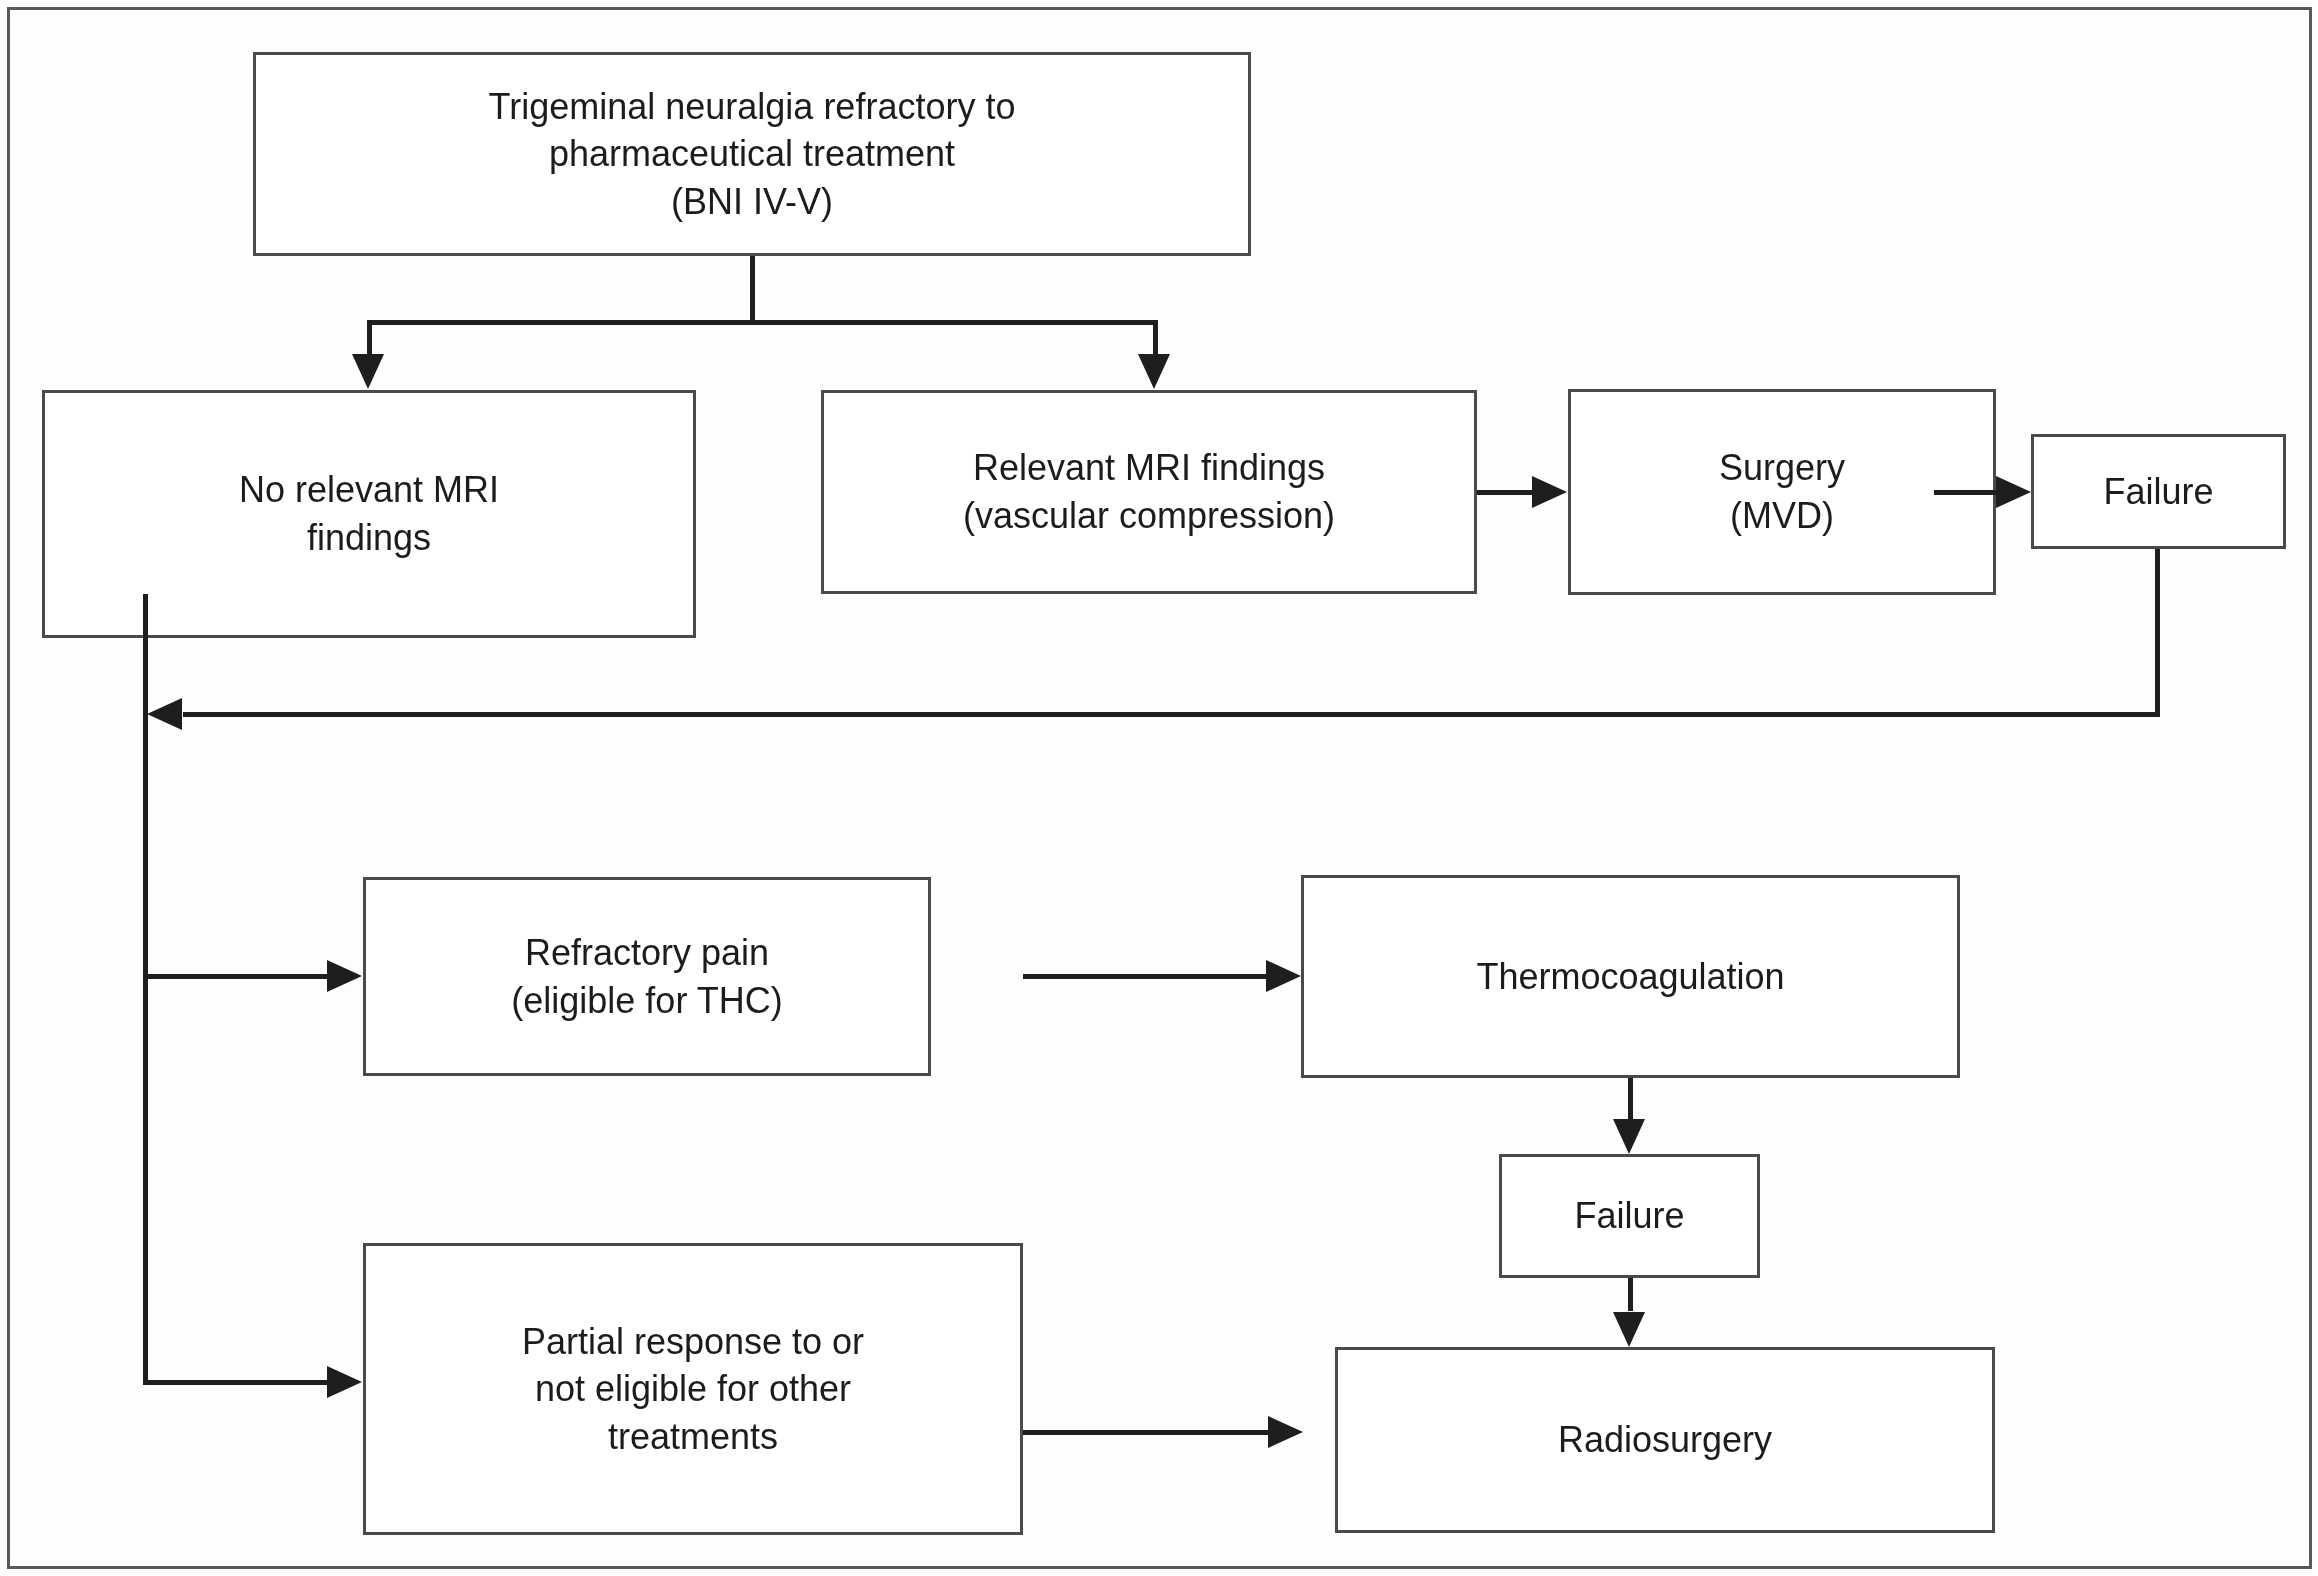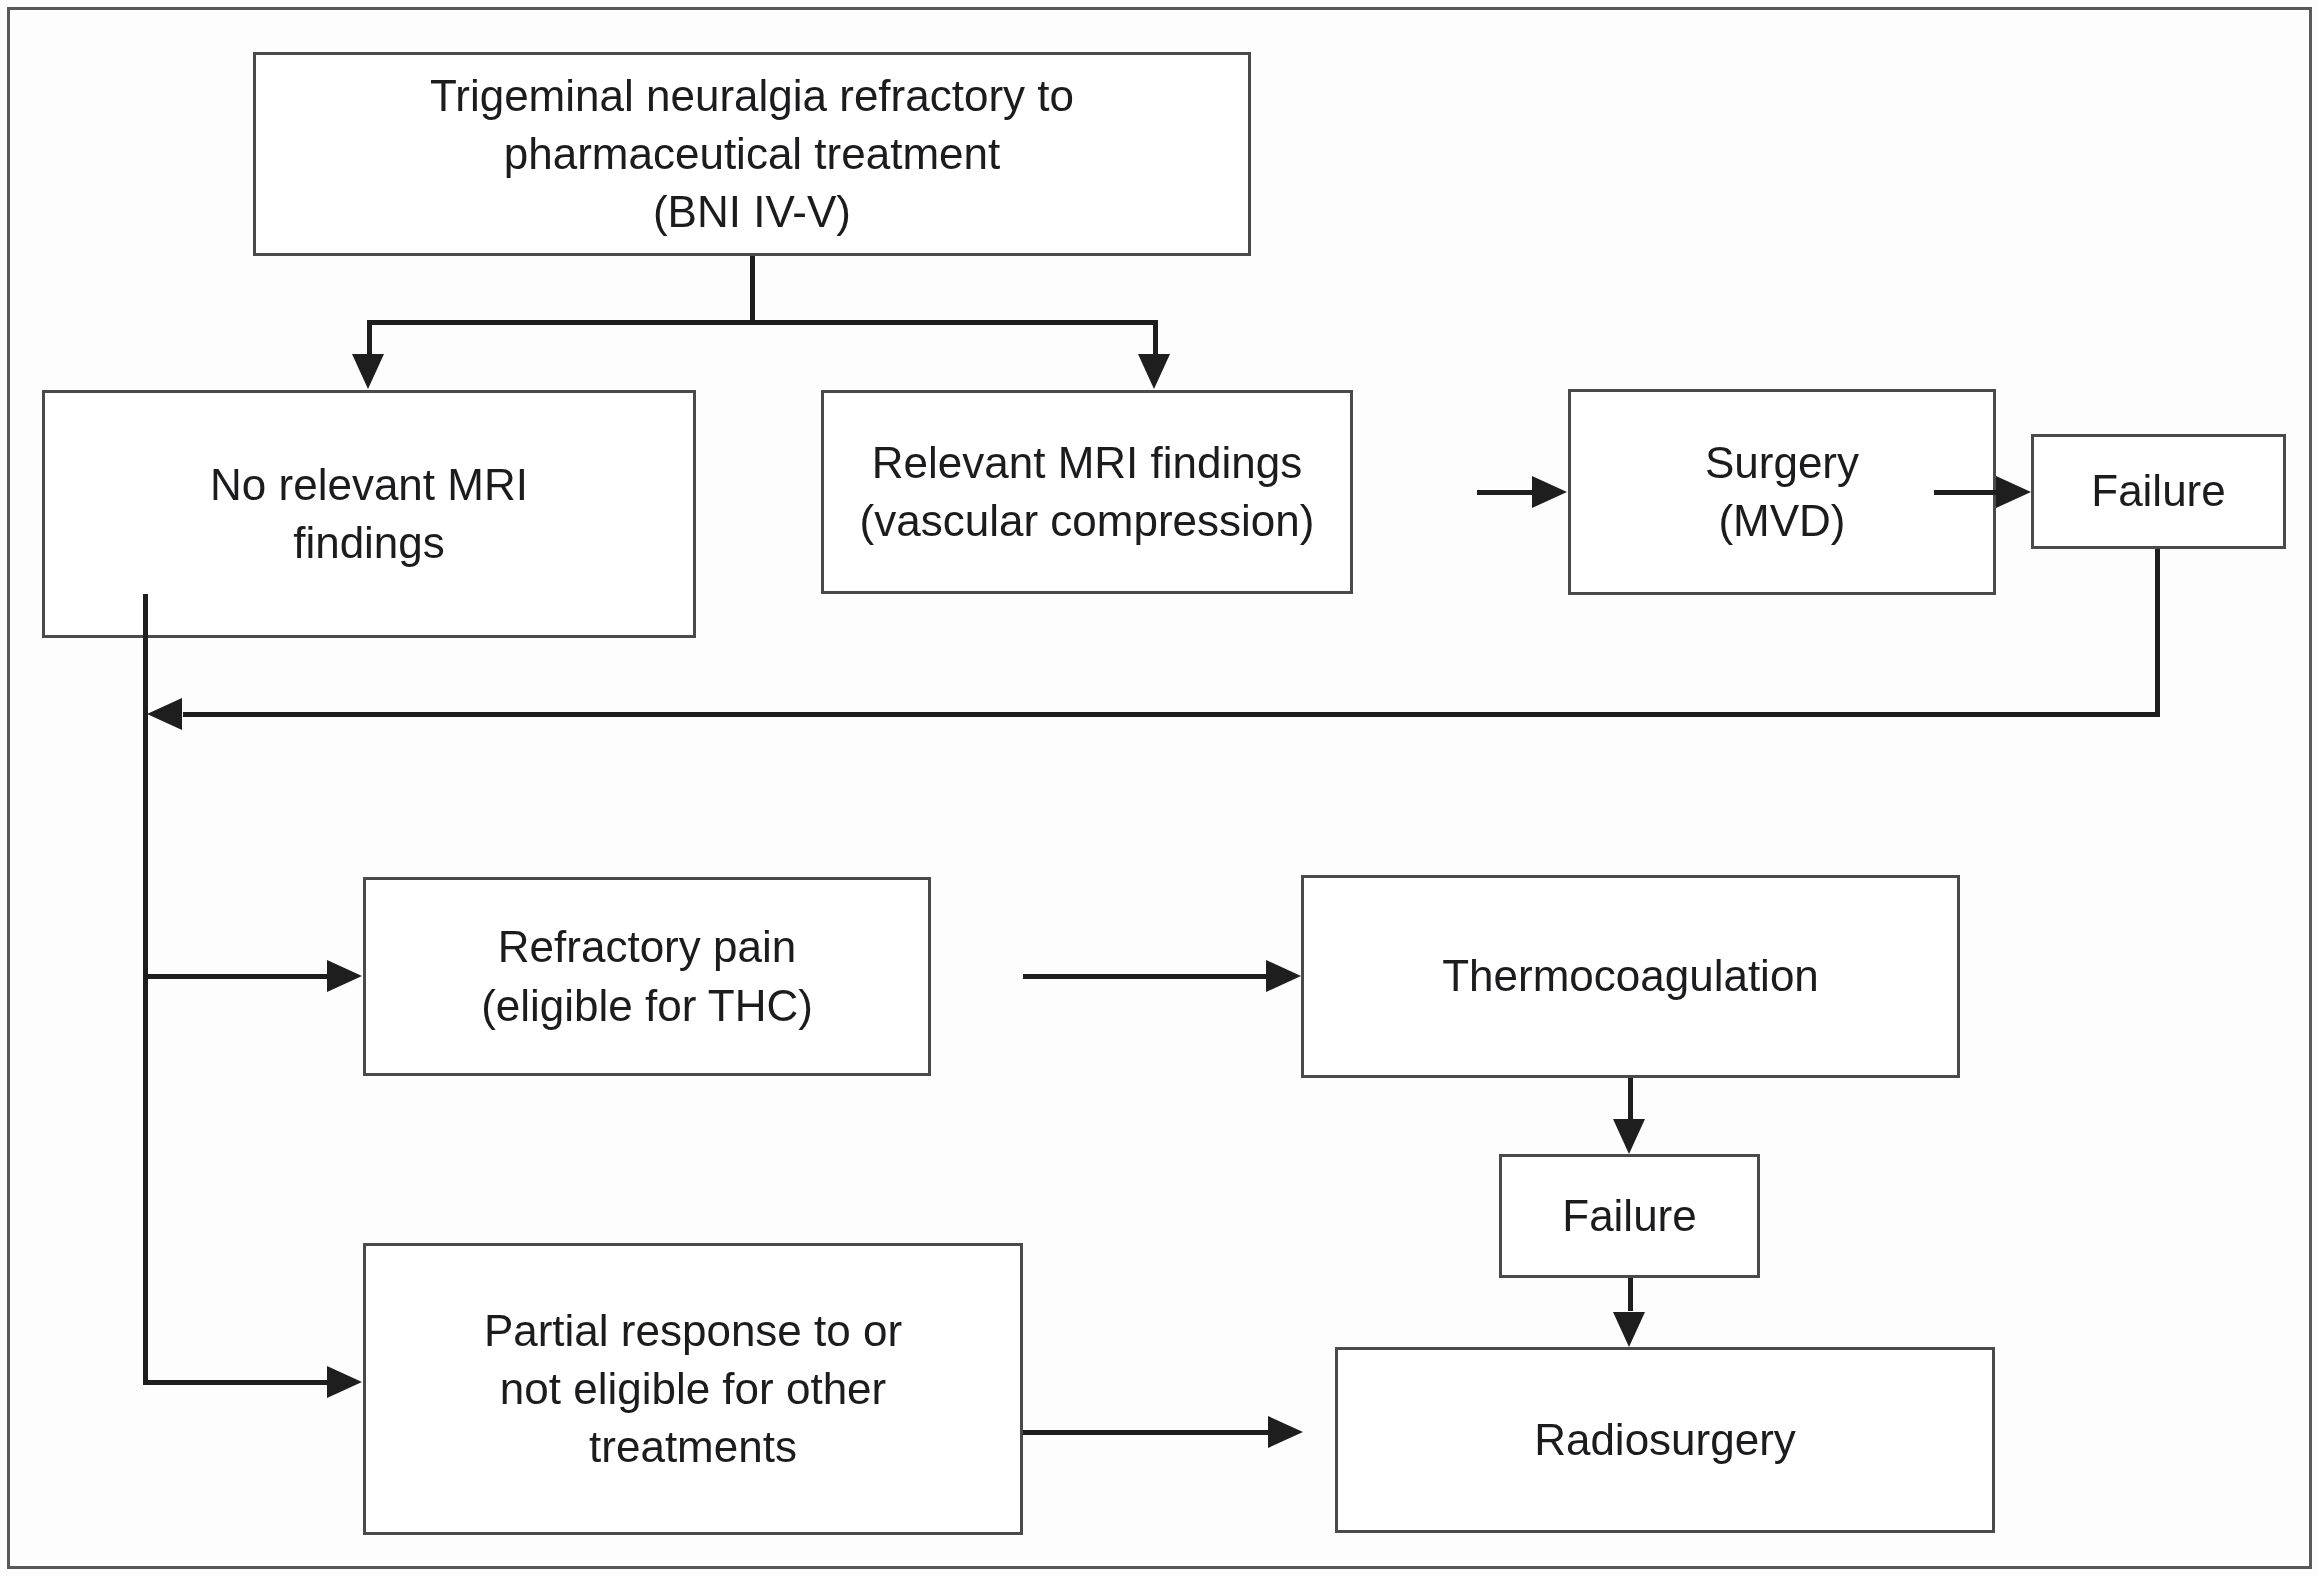--- a/index.html
+++ b/index.html
@@ -16,33 +16,33 @@
     border:3.7px solid #58595b;background:transparent;
   }
   .node{
     position:absolute;
     box-sizing:border-box;
     background:#ffffff;
     border:3.7px solid #4a4a4c;
     display:flex;align-items:center;justify-content:center;
     text-align:center;
     white-space:pre-line;
-    font-size:44px;line-height:1.32;
+    font-size:36px;line-height:1.32;
     color:#1c1c1e;
   }
   .line{position:absolute;background:#1e1e1e;}
   .arrow{position:absolute;width:0;height:0;}
   .arrow.down{border-left:16.7px solid transparent;border-right:16.7px solid transparent;border-top:35px solid #1e1e1e;}
   .arrow.right{border-top:16px solid transparent;border-bottom:16px solid transparent;border-left:35px solid #1e1e1e;}
   .arrow.left{border-top:16px solid transparent;border-bottom:16px solid transparent;border-right:35px solid #1e1e1e;}
 
   
   #n-start     {left:253px; top:52px;  width:998px;height:204px;}
   #n-no-mri    {left:42px;  top:390px; width:654px; height:248px;}
-  #n-mri       {left:821px; top:390px; width:532px; height:204px;}
+  #n-mri       {left:821px; top:390px; width:656px; height:204px;}
   #n-surgery   {left:1568px;top:389px; width:428px; height:206px;}
   #n-failure1  {left:2031px;top:434px; width:255px; height:115px;}
   #n-refractory{left:363px; top:877px; width:568px; height:199px;}
   #n-thermo    {left:1301px;top:875px; width:659px; height:203px;}
   #n-failure2  {left:1499px;top:1154px;width:261px; height:124px;}
   #n-partial   {left:363px; top:1243px;width:660px; height:292px;}
   #n-radio     {left:1303px;top:1347px;width:660px; height:186px;margin-left:32px;}
 </style>
 </head>
 <body>

